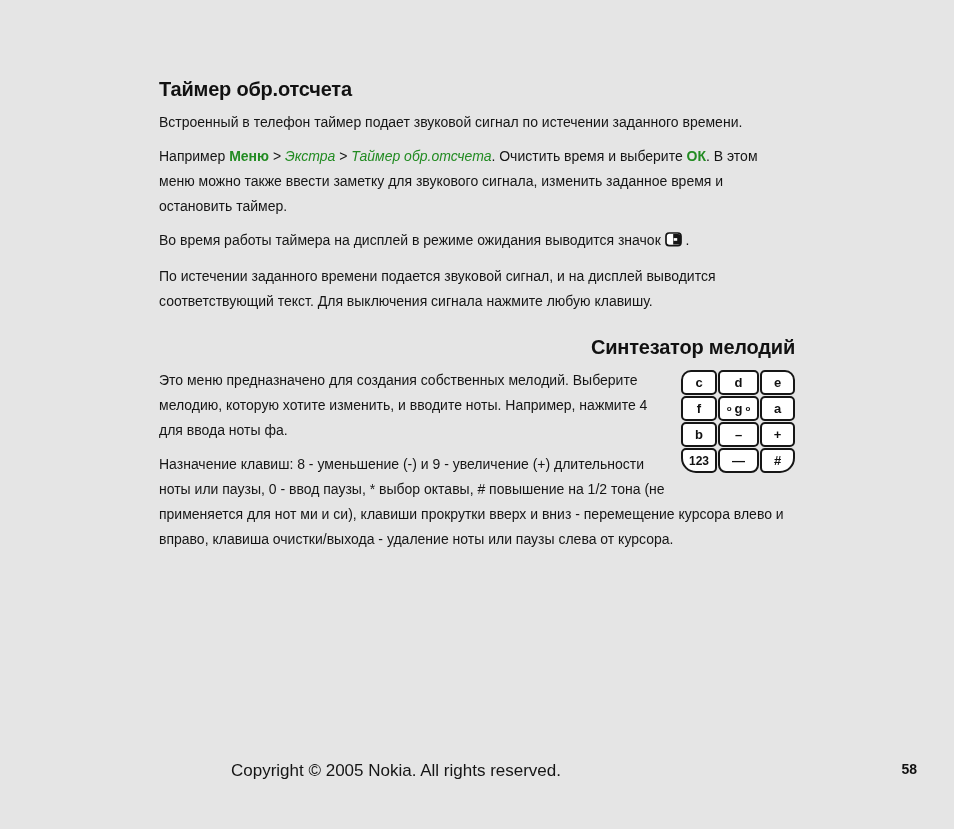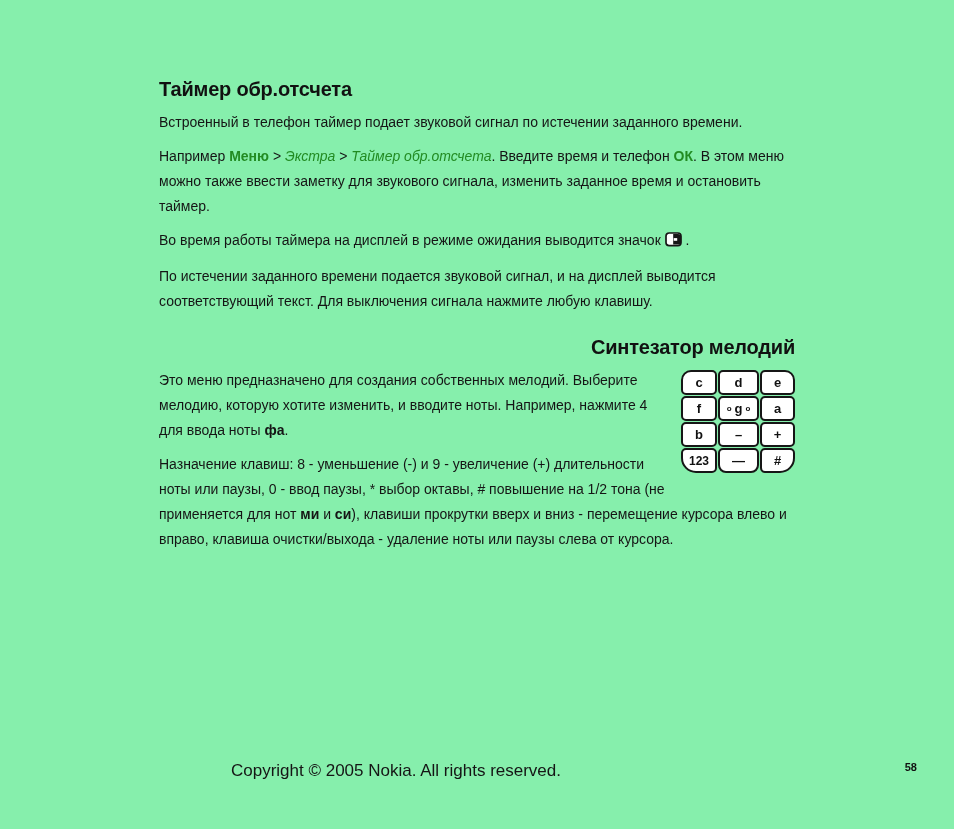--- a/index.html
+++ b/index.html
@@ -1,20 +1,20 @@
 <!DOCTYPE html>
 <html><head>
 <meta charset="utf-8">
 <style>
   html, body { margin: 0; padding: 0; background: #ffffff; }
   .page {
     position: relative;
     width: 954px;
     height: 829px;
-    background: #86efac;
+    background: #e5e5e5;
     font-family: "Liberation Sans", "DejaVu Sans", sans-serif;
     color: #151515;
     overflow: hidden;
   }
   .content {
     position: absolute;
     left: 159px;
     top: 78px;
     width: 636px;
   }
@@ -26,21 +26,21 @@
     letter-spacing: -0.2px;
   }
   h2 { margin-top: 22px; text-align: right; }
   p {
     font-size: 14px;
     line-height: 25px;
     margin: 0 0 9px 0;
   }
   .gb { color: #228B22; font-weight: 700; }       
   .gi { color: #228B22; font-style: italic; }     
-  .b  { font-weight: 700; }
+  .b  { font-weight: 400; }
   .inline-icon { display: inline-block; vertical-align: -2px; }
 
   
   .keypad {
     float: right;
     width: 114px;
     margin: 2px 0 28px 14px;
     display: grid;
     grid-template-columns: 36px 41px 35px;
     grid-template-rows: repeat(4, 25px);
@@ -71,36 +71,36 @@
     top: 761px;
     width: 792px;
     text-align: center;
     font-size: 17px;
     color: #151515;
   }
   .footer-page-number {
     position: absolute;
     right: 37px;
     top: 761px;
-    font-size: 11px;
+    font-size: 14px;
     font-weight: 700;
     color: #111111;
   }
 </style>
 </head>
 <body>
 
 <div class="page">
   <div class="content">
 
     <h1>Таймер обр.отсчета</h1>
 
     <p><span>Встроенный в телефон таймер подает звуковой сигнал по истечении заданного времени.</span></p>
 
-    <p><span>Например </span><span class="gb">Меню</span><span> &gt; </span><span class="gi">Экстра</span><span> &gt; </span><span class="gi">Таймер обр.отсчета</span><span>. Введите время и телефон </span><span class="gb">ОК</span><span>. В этом меню можно также ввести заметку для звукового сигнала, изменить заданное время и остановить таймер.</span></p>
+    <p><span>Например </span><span class="gb">Меню</span><span> &gt; </span><span class="gi">Экстра</span><span> &gt; </span><span class="gi">Таймер обр.отсчета</span><span>. Очистить время и выберите </span><span class="gb">ОК</span><span>. В этом меню можно также ввести заметку для звукового сигнала, изменить заданное время и остановить таймер.</span></p>
 
     <p>
       <span>Во время работы таймера на дисплей в режиме ожидания выводится значок</span>
       <span class="inline-icon"><svg width="17" height="15" viewBox="0 0 17 15">
             <rect x="1" y="1" width="15" height="12.6" rx="3.2" fill="#ffffff" stroke="#161616" stroke-width="1.7"></rect>
             <path d="M8.2 1.9 h4.8 a3 3 0 0 1 3 3 v5 a2.6 2.6 0 0 1 -2.6 2.6 h-5.2 z" fill="#161616"></path>
             <rect x="8.7" y="6.1" width="3.5" height="2.7" fill="#ffffff"></rect>
           </svg></span>
       <span>.</span>
     </p>

